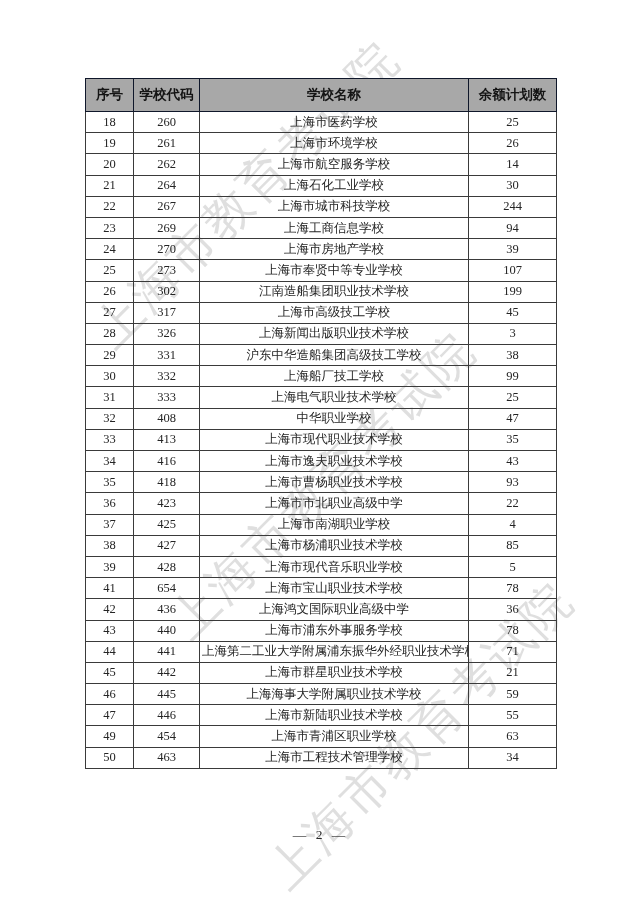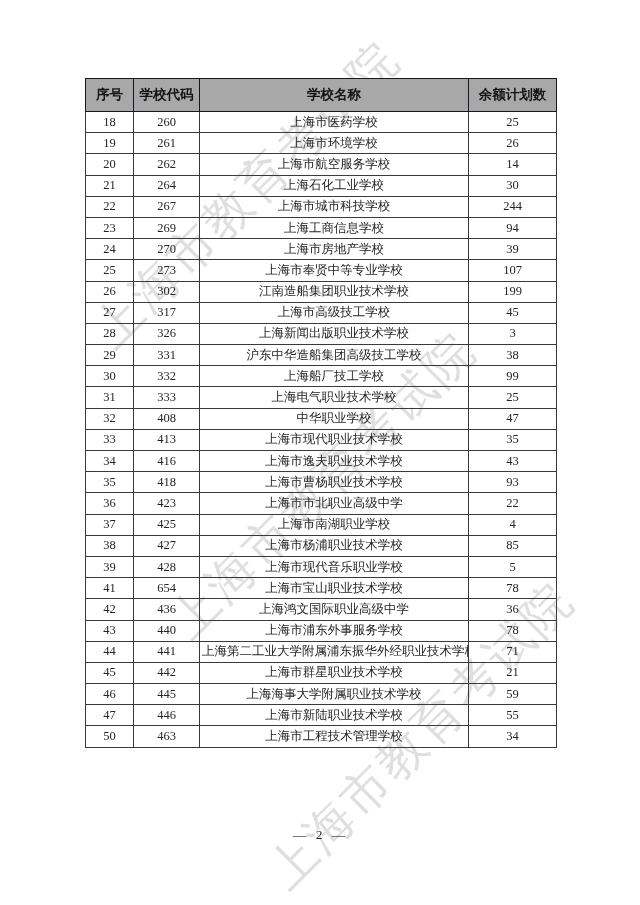--- a/index.html
+++ b/index.html
@@ -279,20 +279,26 @@
         <td>上海海事大学附属职业技术学校</td>
         <td>59</td>
       </tr>
       <tr>
         <td>47</td>
         <td>446</td>
         <td>上海市新陆职业技术学校</td>
         <td>55</td>
       </tr>
       <tr>
+        <td>49</td>
+        <td>454</td>
+        <td>上海市青浦区职业学校</td>
+        <td>63</td>
+      </tr>
+      <tr>
         <td>50</td>
         <td>463</td>
         <td>上海市工程技术管理学校</td>
         <td>34</td>
       </tr>
     </tbody>
 </table>
 
 <div class="page-footer">— 2 —</div>
 

